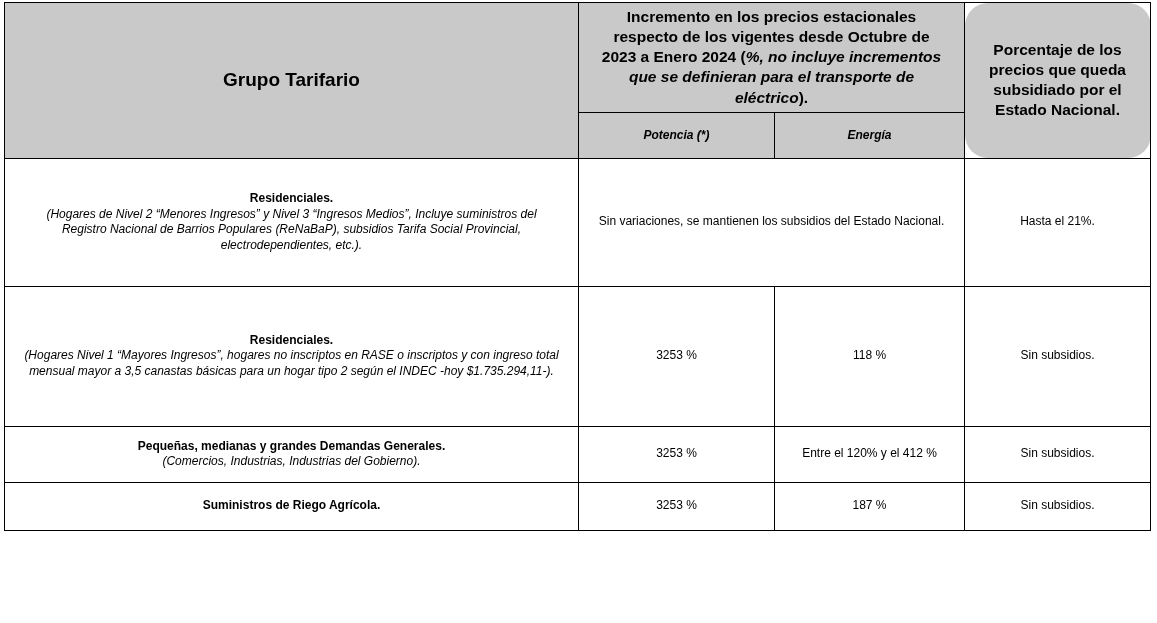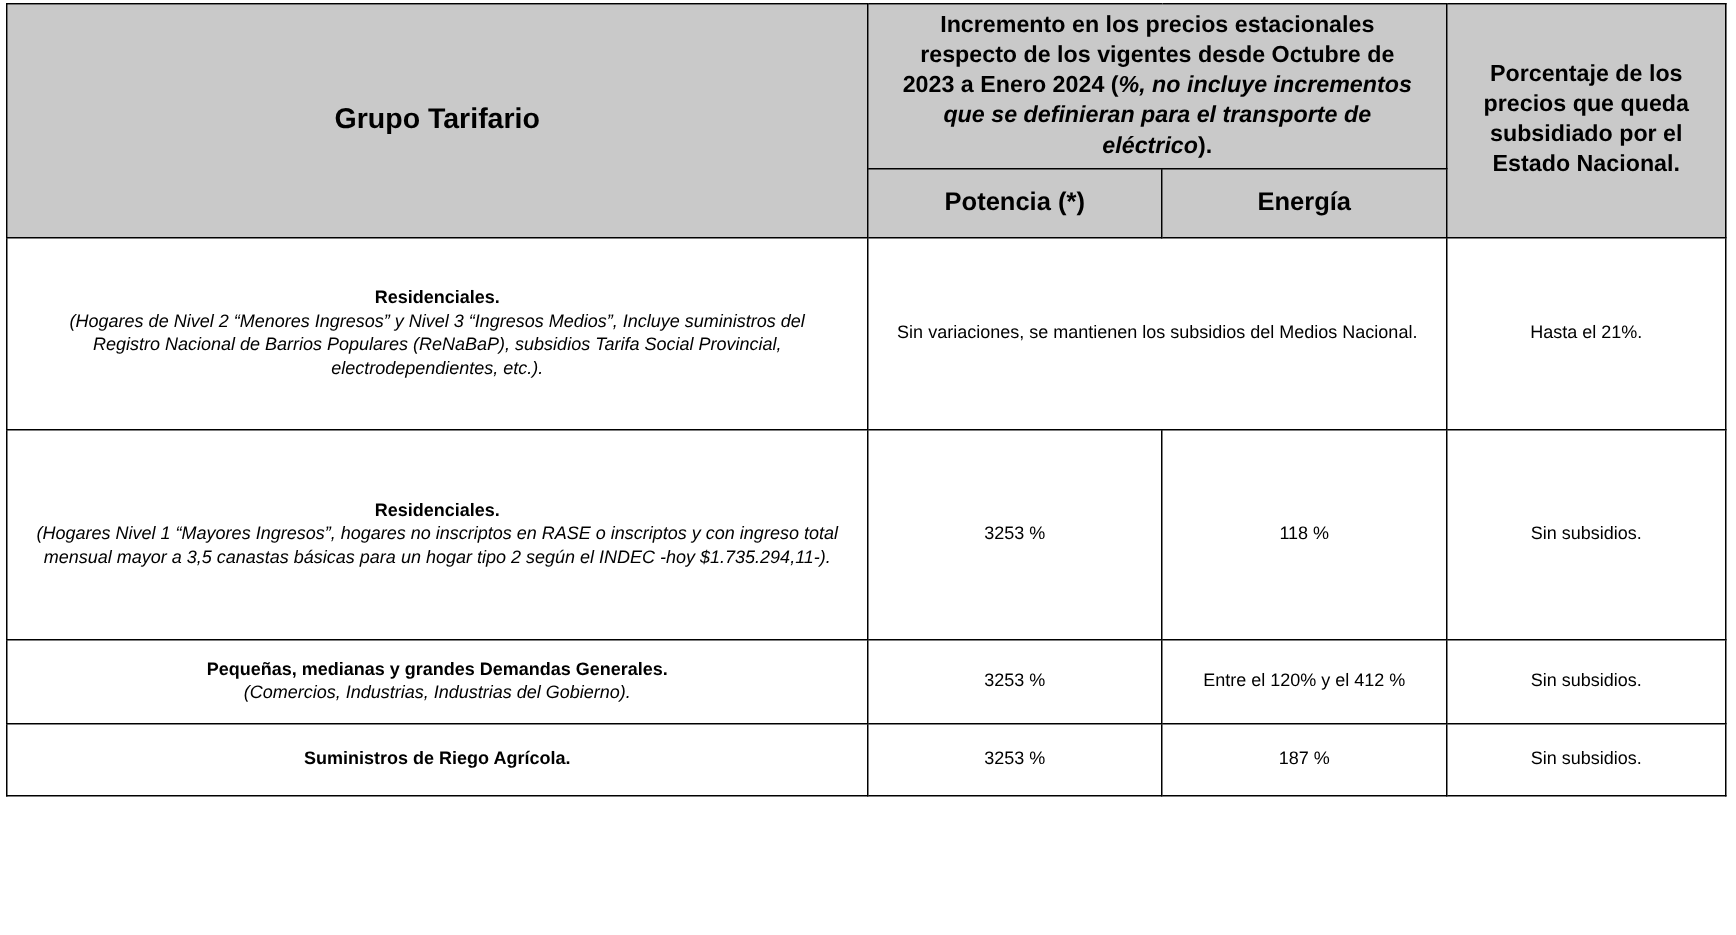--- a/index.html
+++ b/index.html
@@ -50,24 +50,26 @@
     padding-right: 14px;
   }
   .hdr-incremento .ital {
     font-style: italic;
   }
   .hdr-subsidio {
     font-size: 15.5px;
     line-height: 1.3;
     padding-left: 10px;
     padding-right: 10px;
+    border-radius: 23px;
   }
   .hdr-sub {
-    font-size: 17px;
+    font-size: 12px;
     height: 46px;
+    font-style: italic;
   }
   tbody td {
     font-size: 12px;
     line-height: 1.3;
   }
   .cell-group {
     text-align: center;
     padding: 7px 9px;
   }
   .cell-group .ttl {
@@ -109,21 +111,21 @@
         <th class="hdr-sub">Potencia (*)</th>
         <th class="hdr-sub">Energía</th>
       </tr>
     </thead>
     <tbody>
       <tr class="row-res1">
         <td class="cell-group">
           <span class="ttl">Residenciales.</span>
           <span class="sub">(Hogares de Nivel 2 “Menores Ingresos” y Nivel 3 “Ingresos Medios”, Incluye suministros del Registro Nacional de Barrios Populares (ReNaBaP), subsidios Tarifa Social Provincial, electrodependientes, etc.).</span>
         </td>
-        <td class="cell-center" colspan="2">Sin variaciones, se mantienen los subsidios del Medios Nacional.</td>
+        <td class="cell-center" colspan="2">Sin variaciones, se mantienen los subsidios del Estado Nacional.</td>
         <td class="cell-center">Hasta el 21%.</td>
       </tr>
       <tr class="row-res2">
         <td class="cell-group">
           <span class="ttl">Residenciales.</span>
           <span class="sub">(Hogares Nivel 1 “Mayores Ingresos”, hogares no inscriptos en RASE o inscriptos y con ingreso total mensual mayor a 3,5 canastas básicas para un hogar tipo 2 según el INDEC -hoy $1.735.294,11-).</span>
         </td>
         <td class="cell-center">3253 %</td>
         <td class="cell-center">118 %</td>
         <td class="cell-center">Sin subsidios.</td>

